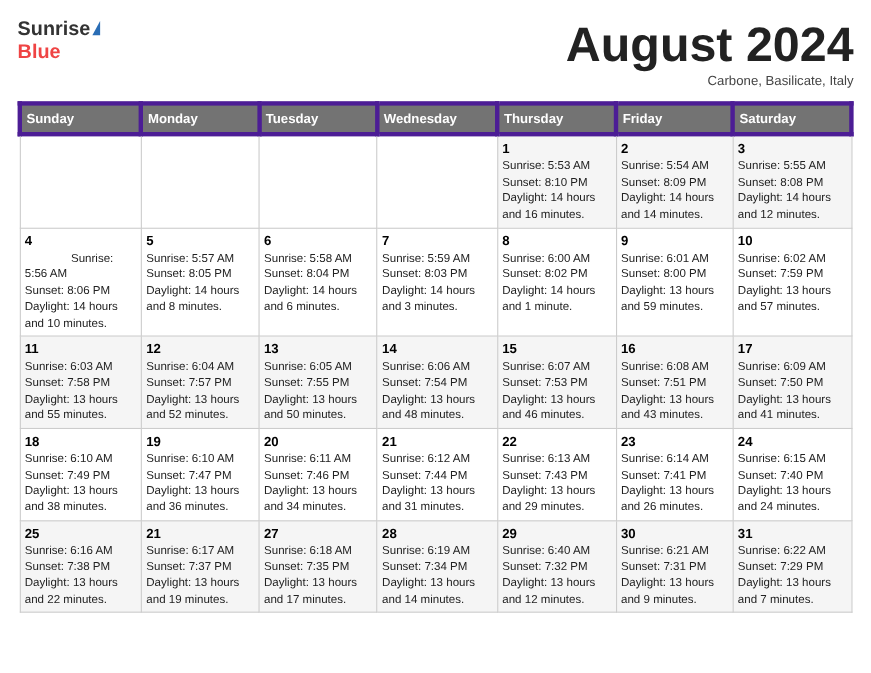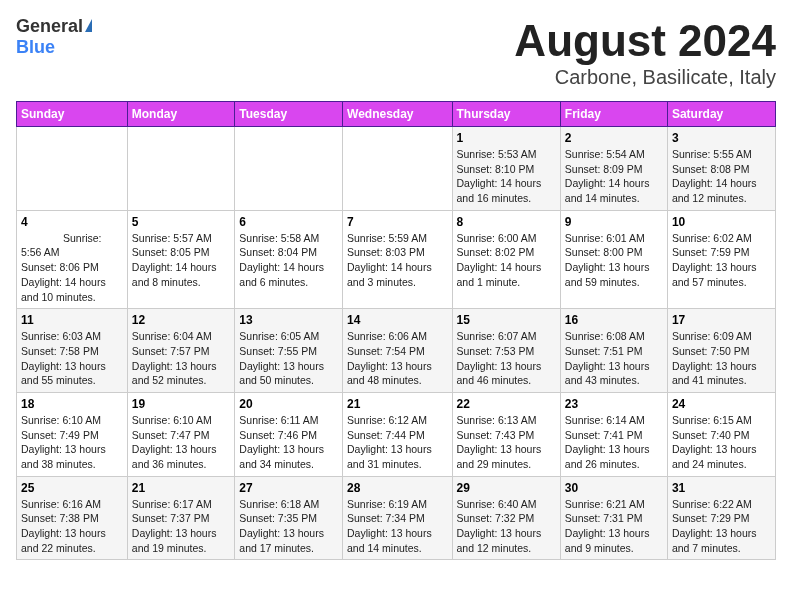--- a/index.html
+++ b/index.html
@@ -27,36 +27,36 @@
     }
     .title-block {
       text-align: right;
     }
     .title-block h1 {
       font-size: 44px;
       font-weight: bold;
       color: #222;
     }
     .title-block h2 {
-      font-size: 20px;
+      font-size: 12px;
       font-weight: normal;
       color: #444;
     }
     table {
       width: 100%;
       border-collapse: collapse;
       font-size: 11px;
     }
     thead tr th {
-      background-color: #d946ef;
+      background-color: #737373;
       color: #fff;
       padding: 5px 4px;
       text-align: left;
       font-size: 12px;
-      border: 1px solid #4c1d95;
+      border: 4px solid #4c1d95;
     }
     tbody tr td {
       border: 1px solid #ccc;
       vertical-align: top;
       padding: 4px;
       width: 113px;
       height: 80px;
       background: #fff;
     }
     tbody tr:nth-child(odd) td {
@@ -76,24 +76,24 @@
     td.empty {
       background: #fff !important;
     }
   </style>
 </head>
 <body>
 
 <div class="header">
   <div class="logo">
     <div class="logo-text">
-      <span style="font-size:18px;font-weight:bold;color:#333;">General</span>
+      <span style="font-size:18px;font-weight:bold;color:#333;">Sunrise</span>
       <span style="display:inline-block;width:0;height:0;border-left:7px solid transparent;border-bottom:13px solid #2a6db5;margin-left:2px;margin-bottom:2px;"></span>
     </div>
-    <span style="font-size:18px;font-weight:bold;color:#3b82f6;">Blue</span>
+    <span style="font-size:18px;font-weight:bold;color:#ef4444;">Blue</span>
   </div>
   <div class="title-block">
     <h1>August 2024</h1>
     <h2>Carbone, Basilicate, Italy</h2>
   </div>
 </div>
 
 <table>
   <thead>
     <tr>

